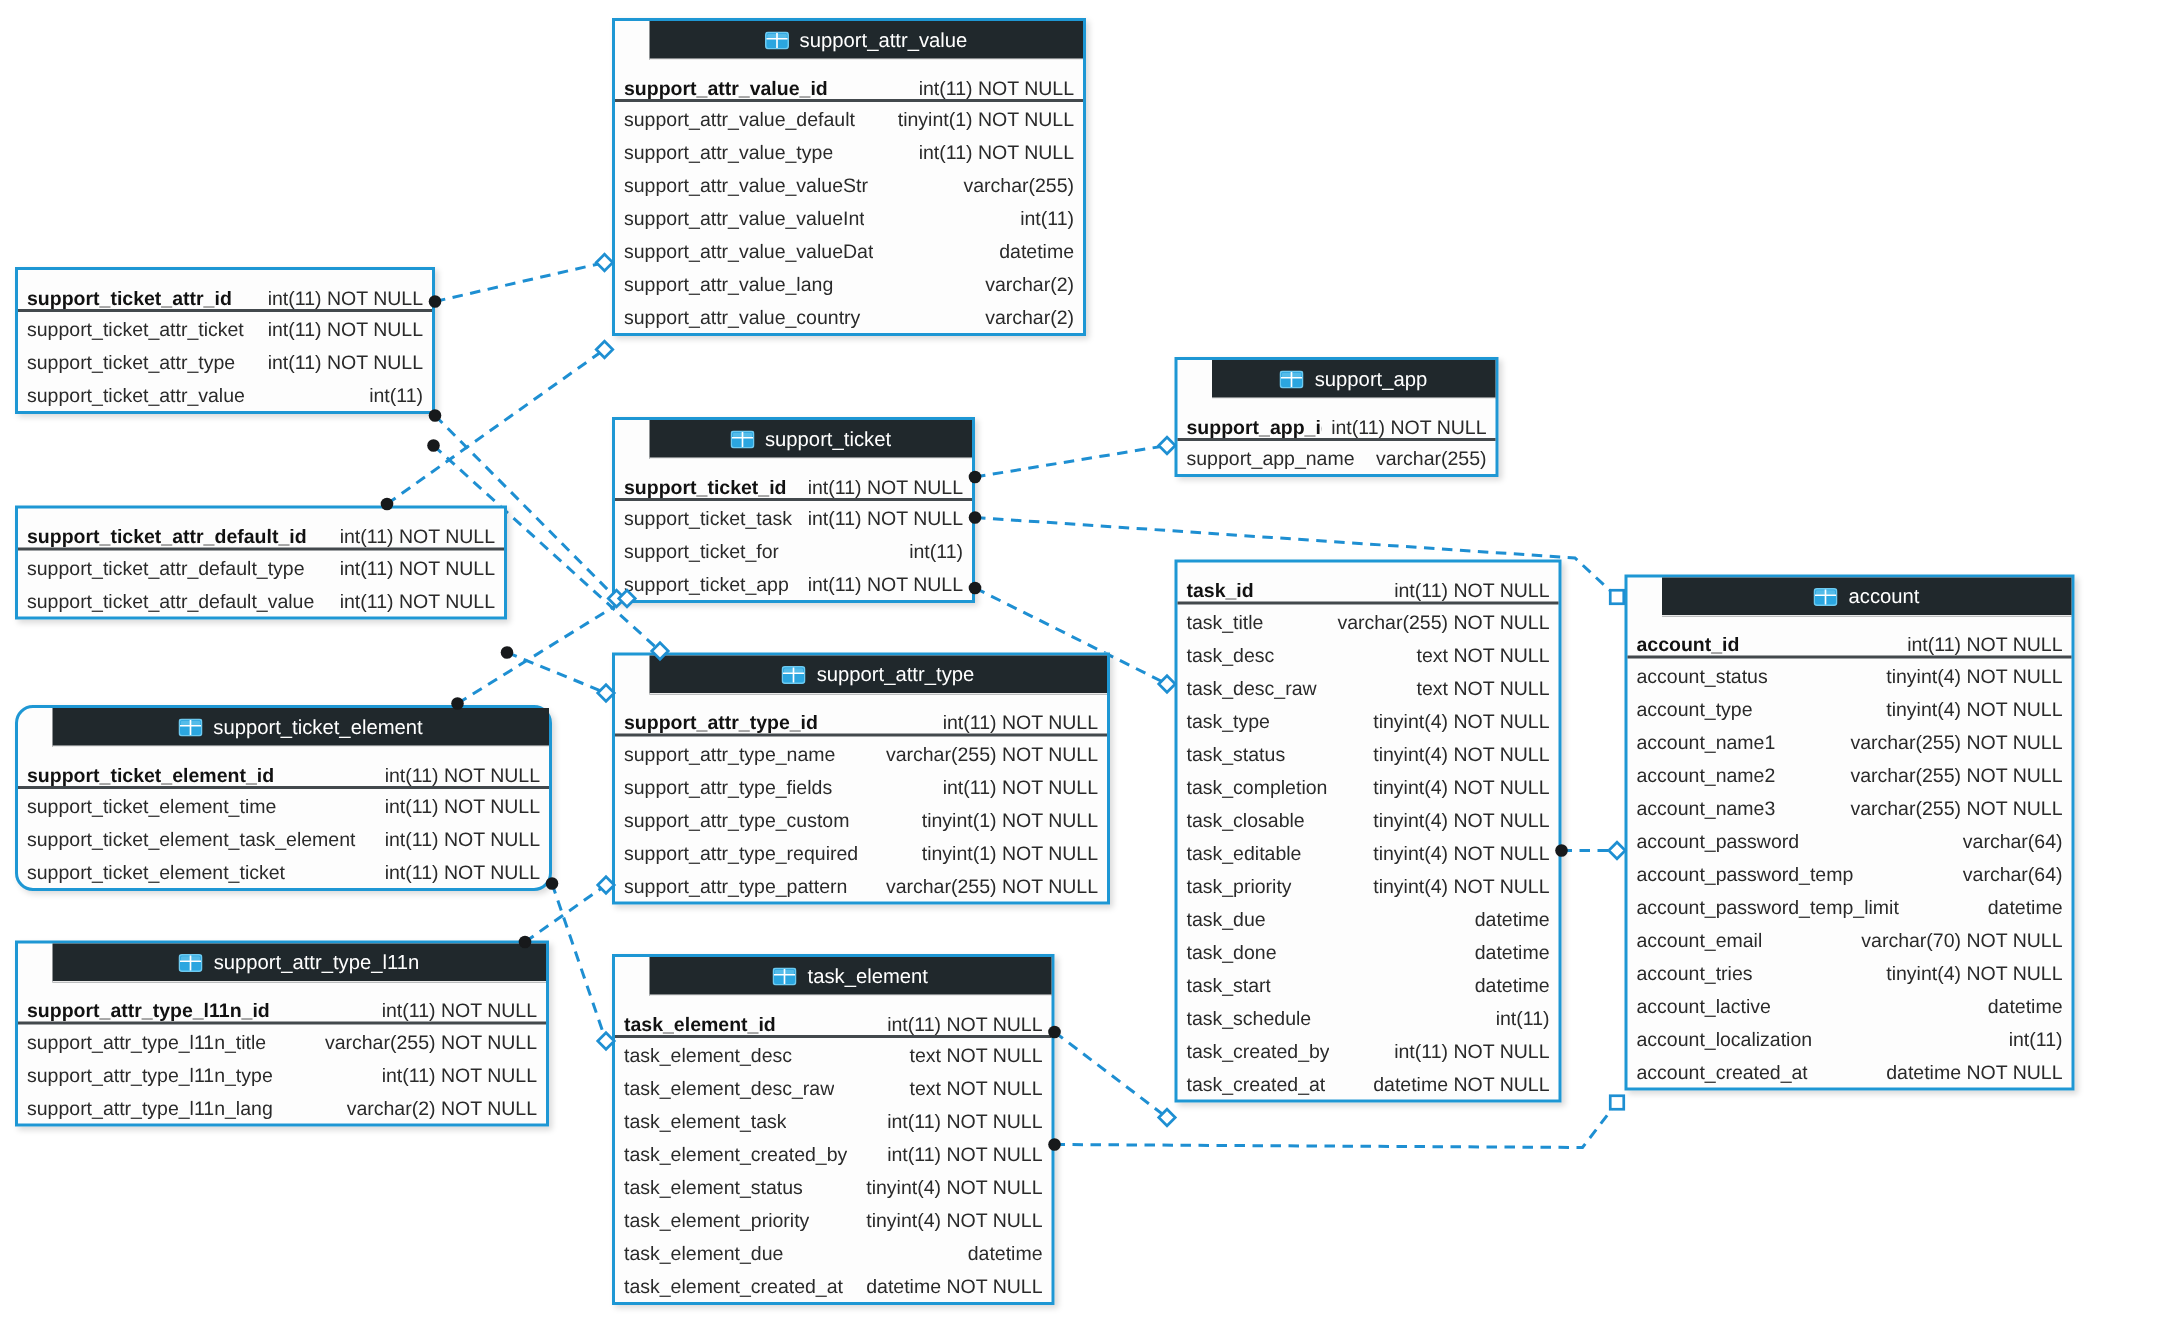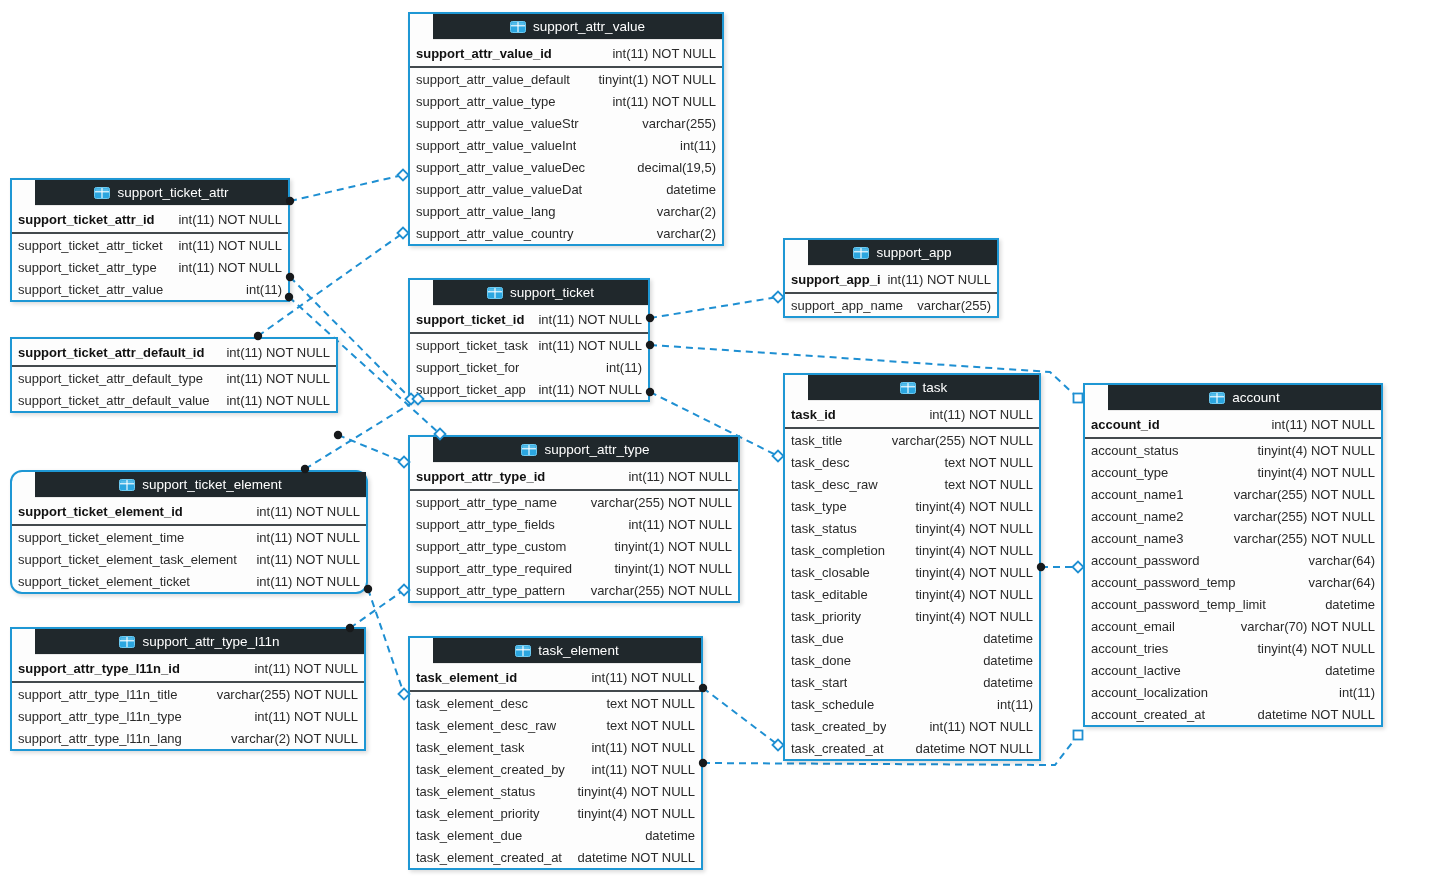--- a/index.html
+++ b/index.html
@@ -19,21 +19,21 @@
   .table-node{
     position:absolute;background:#fdfdfd;border:2px solid var(--border);
     box-sizing:border-box;box-shadow:2px 2px 4px rgba(0,0,0,0.15);
   }
   .table-header{
     background:var(--headerbg);color:#fff;height:26px;display:flex;
     align-items:center;justify-content:center;gap:7px;font-size:13.5px;
     border-bottom:1px solid #e9e9e9;box-sizing:border-box;white-space:nowrap;margin-left:23px;
   }
   .pk-row{
-    height:28px;display:flex;align-items:center;justify-content:space-between;
+    height:28px;display:flex;align-items:flex-end;justify-content:space-between;
     padding:0 6px;box-sizing:border-box;border-bottom:2px solid #43494d;
     font-weight:bold;font-size:13px;color:#111;white-space:nowrap;gap:6px;
   }
   .pk-row .ftype{font-weight:normal;color:var(--rowtext);}
   .field-row{
     height:22px;display:flex;align-items:center;justify-content:space-between;
     padding:0 6px;box-sizing:border-box;font-size:13px;color:var(--rowtext);
     white-space:nowrap;gap:6px;
   }
   .fname{flex:0 1 auto;overflow:hidden;}
@@ -85,46 +85,33 @@
         </div>
         <div class="field-row">
           <span class="fname">support_attr_value_valueStr</span>
           <span class="ftype">varchar(255)</span>
         </div>
         <div class="field-row">
           <span class="fname">support_attr_value_valueInt</span>
           <span class="ftype">int(11)</span>
         </div>
         <div class="field-row">
-          <span class="fname">support_attr_value_valueDec</span>
-          <span class="ftype">decimal(19,5)</span>
-        </div>
-        <div class="field-row">
           <span class="fname">support_attr_value_valueDat</span>
           <span class="ftype">datetime</span>
         </div>
         <div class="field-row">
           <span class="fname">support_attr_value_lang</span>
           <span class="ftype">varchar(2)</span>
         </div>
         <div class="field-row">
           <span class="fname">support_attr_value_country</span>
           <span class="ftype">varchar(2)</span>
         </div>
       </div>
       <div class="table-node" style="left: 10px; top: 178px; width: 280px;">
-        <div class="table-header">
-          <svg width="16" height="12" viewBox="0 0 16 12">
-            <rect x="0.5" y="0.5" width="15" height="11" rx="1.8" fill="#2ba6e0" stroke="#6cc9f0" stroke-width="1"></rect>
-            <rect x="1.5" y="1.5" width="13" height="3" rx="1" fill="#55bce9"></rect>
-            <line x1="1" y1="4.8" x2="15" y2="4.8" stroke="#fff" stroke-width="1.1"></line>
-            <line x1="8" y1="1" x2="8" y2="11" stroke="#fff" stroke-width="1.1"></line>
-          </svg>
-          <span>support_ticket_attr</span>
-        </div>
         <div class="pk-row">
           <span class="fname">support_ticket_attr_id</span>
           <span class="ftype">int(11) NOT NULL</span>
         </div>
         <div class="field-row">
           <span class="fname">support_ticket_attr_ticket</span>
           <span class="ftype">int(11) NOT NULL</span>
         </div>
         <div class="field-row">
           <span class="fname">support_ticket_attr_type</span>
@@ -325,29 +312,20 @@
         <div class="pk-row">
           <span class="fname">support_app_id</span>
           <span class="ftype">int(11) NOT NULL</span>
         </div>
         <div class="field-row">
           <span class="fname">support_app_name</span>
           <span class="ftype">varchar(255)</span>
         </div>
       </div>
       <div class="table-node" style="left: 783px; top: 373px; width: 258px;">
-        <div class="table-header">
-          <svg width="16" height="12" viewBox="0 0 16 12">
-            <rect x="0.5" y="0.5" width="15" height="11" rx="1.8" fill="#2ba6e0" stroke="#6cc9f0" stroke-width="1"></rect>
-            <rect x="1.5" y="1.5" width="13" height="3" rx="1" fill="#55bce9"></rect>
-            <line x1="1" y1="4.8" x2="15" y2="4.8" stroke="#fff" stroke-width="1.1"></line>
-            <line x1="8" y1="1" x2="8" y2="11" stroke="#fff" stroke-width="1.1"></line>
-          </svg>
-          <span>task</span>
-        </div>
         <div class="pk-row">
           <span class="fname">task_id</span>
           <span class="ftype">int(11) NOT NULL</span>
         </div>
         <div class="field-row">
           <span class="fname">task_title</span>
           <span class="ftype">varchar(255) NOT NULL</span>
         </div>
         <div class="field-row">
           <span class="fname">task_desc</span>

